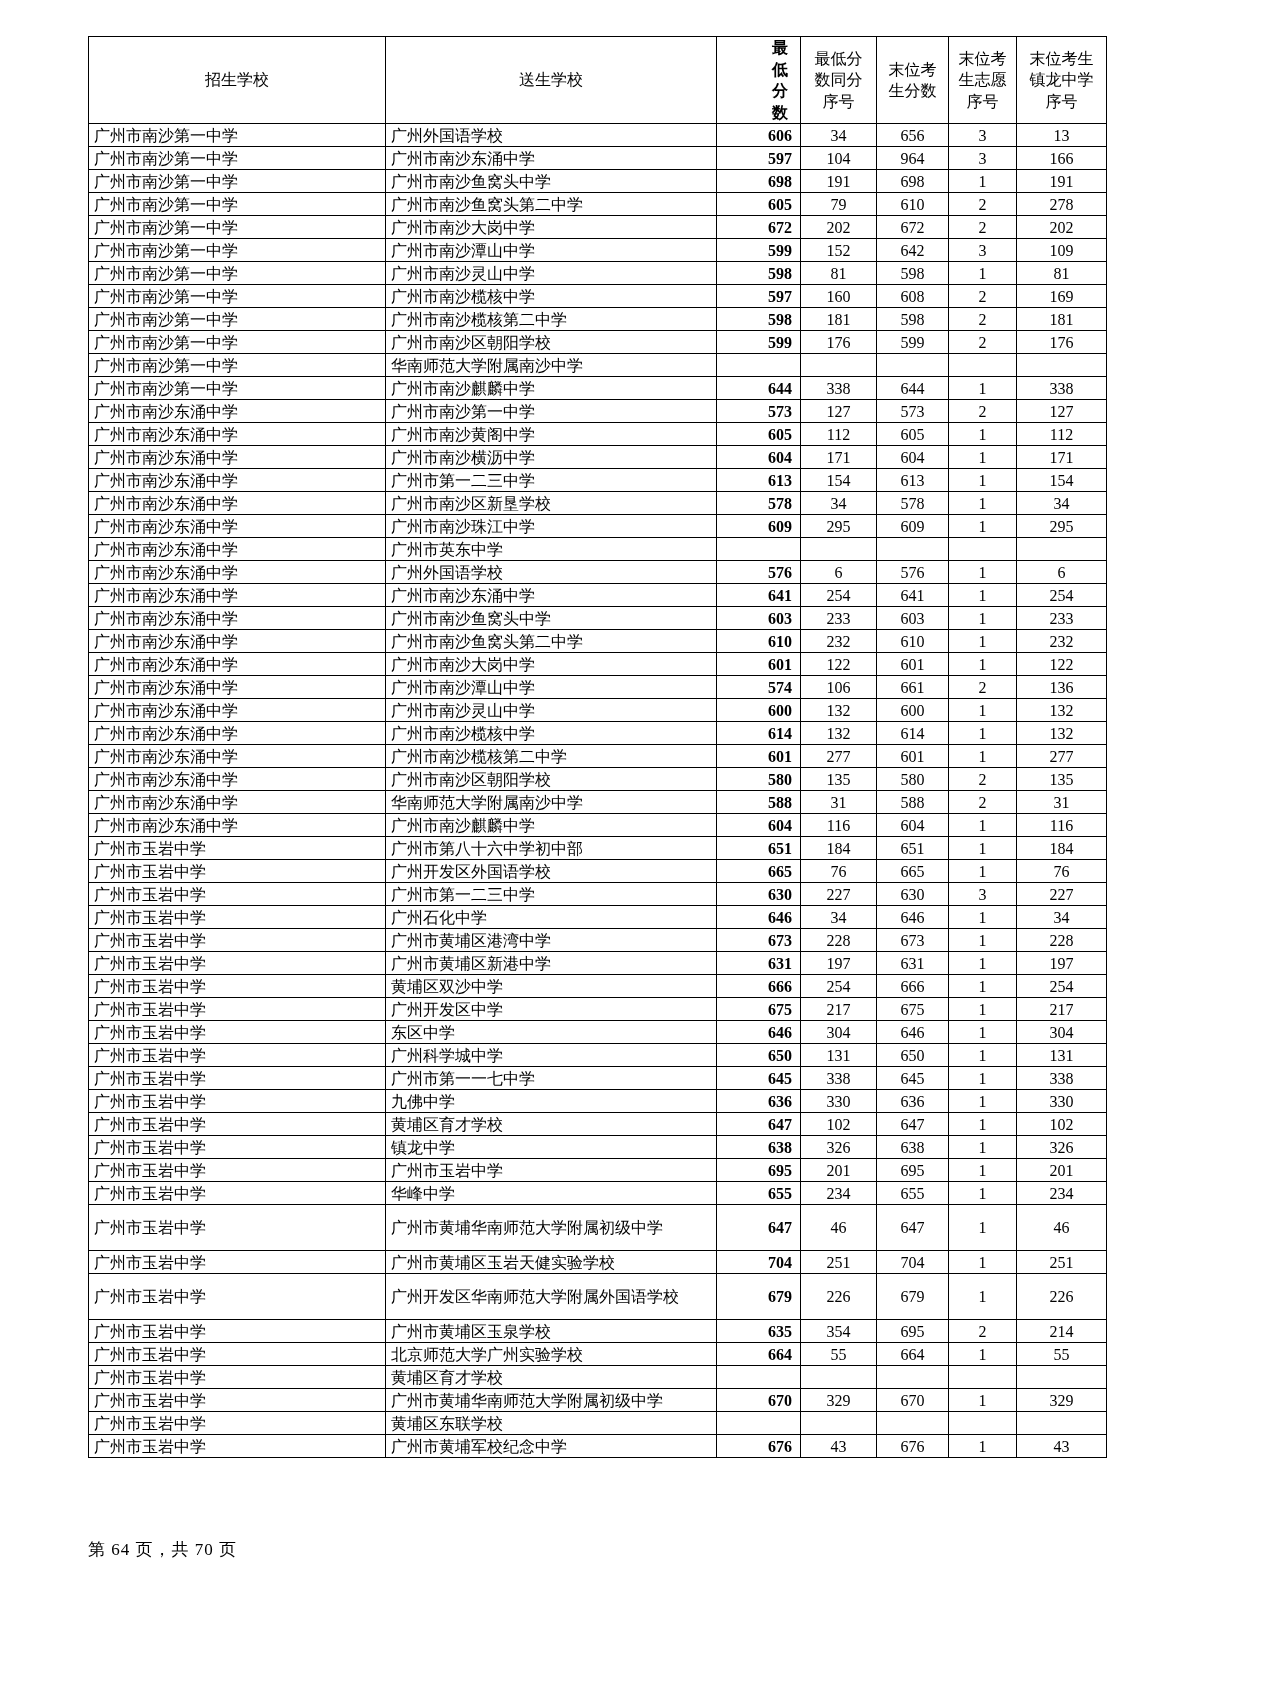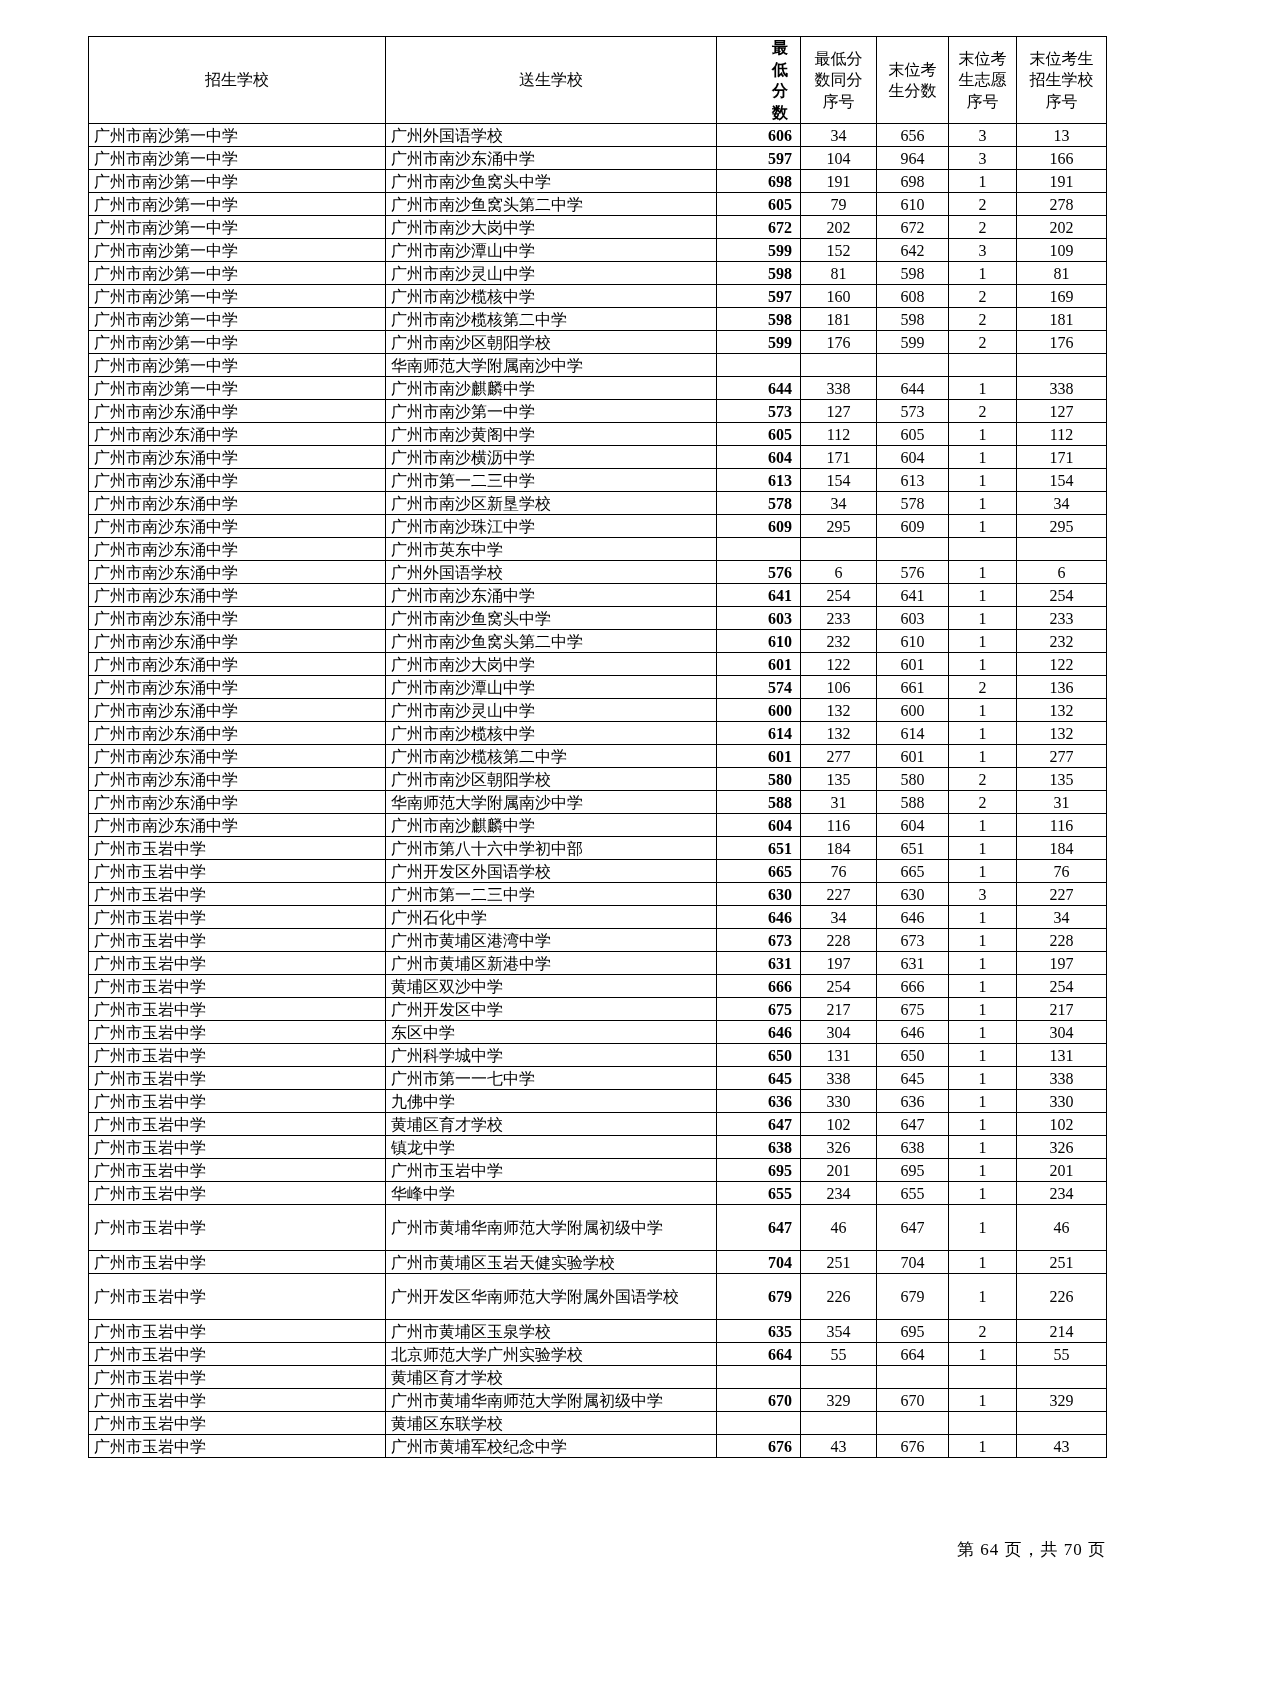--- a/index.html
+++ b/index.html
@@ -39,21 +39,21 @@
   .col-0, .col-1 { text-align: left; }
   .col-2, .col-3, .col-4, .col-5, .col-6 { text-align: center; }
   th.col-2, td.col-2 { font-weight: bold; padding-left: 48px; }
   .score-table tbody tr:nth-child(48) td,
   .score-table tbody tr:nth-child(50) td { height: 46px; }
   .page-footer {
     position: absolute;
     left: 88px;
     top: 1538px;
     width: 1018px;
-    text-align: right;
+    text-align: left;
     font-size: 17px;
     letter-spacing: 1px;
   }
   .watermark {
     position: absolute;
     right: 38px;
     top: 1703px;
     font-size: 19px;
     color: #0f172a;
     font-family: Liberation Sans, sans-serif;
@@ -80,21 +80,21 @@
 分数</th>
       <th class="col-3">最低分
 数同分
 序号</th>
       <th class="col-4">末位考
 生分数</th>
       <th class="col-5">末位考
 生志愿
 序号</th>
       <th class="col-6">末位考生
-招生学校
+镇龙中学
 序号</th>
     </tr>
   </thead>
   <tbody>
       <tr>
         <td class="col-0">广州市南沙第一中学</td>
         <td class="col-1">广州外国语学校</td>
         <td class="col-2">606</td>
         <td class="col-3">34</td>
         <td class="col-4">656</td>

